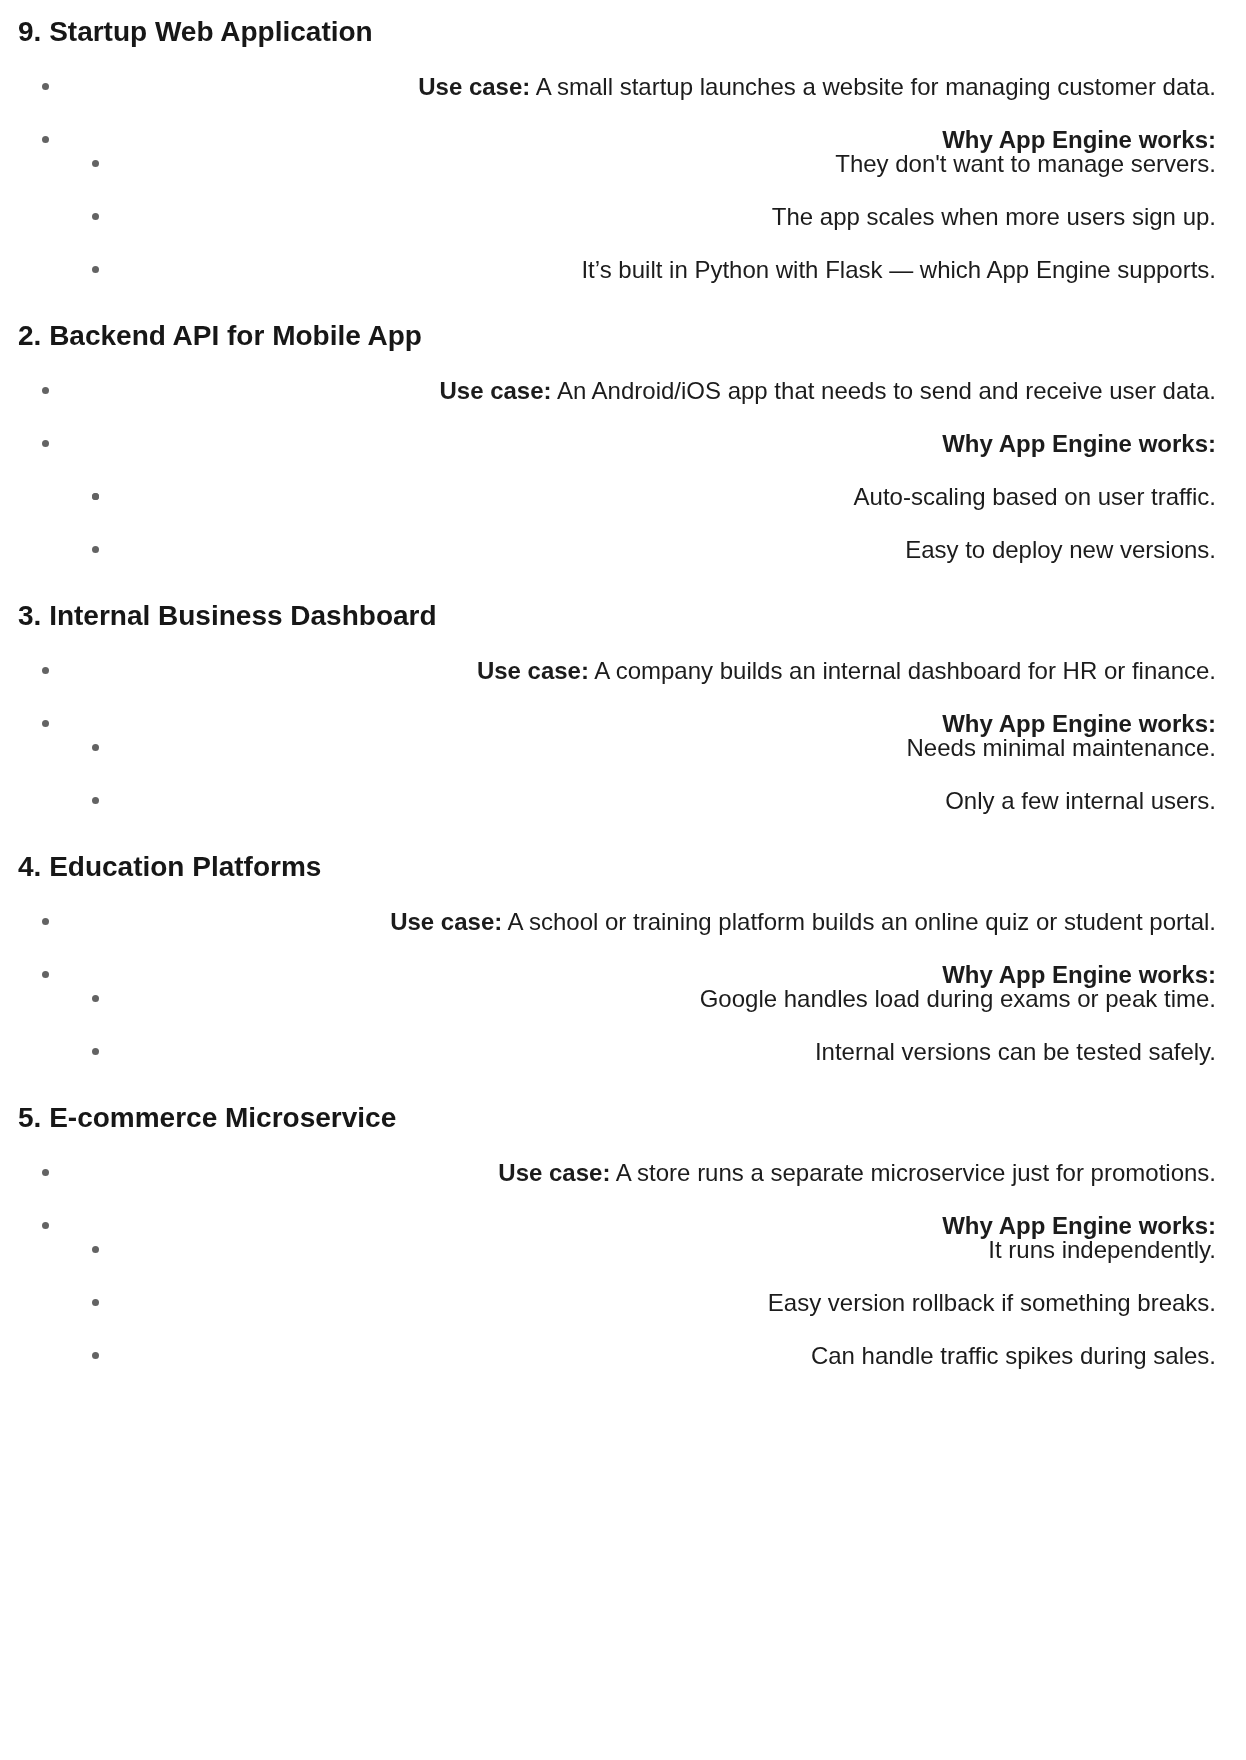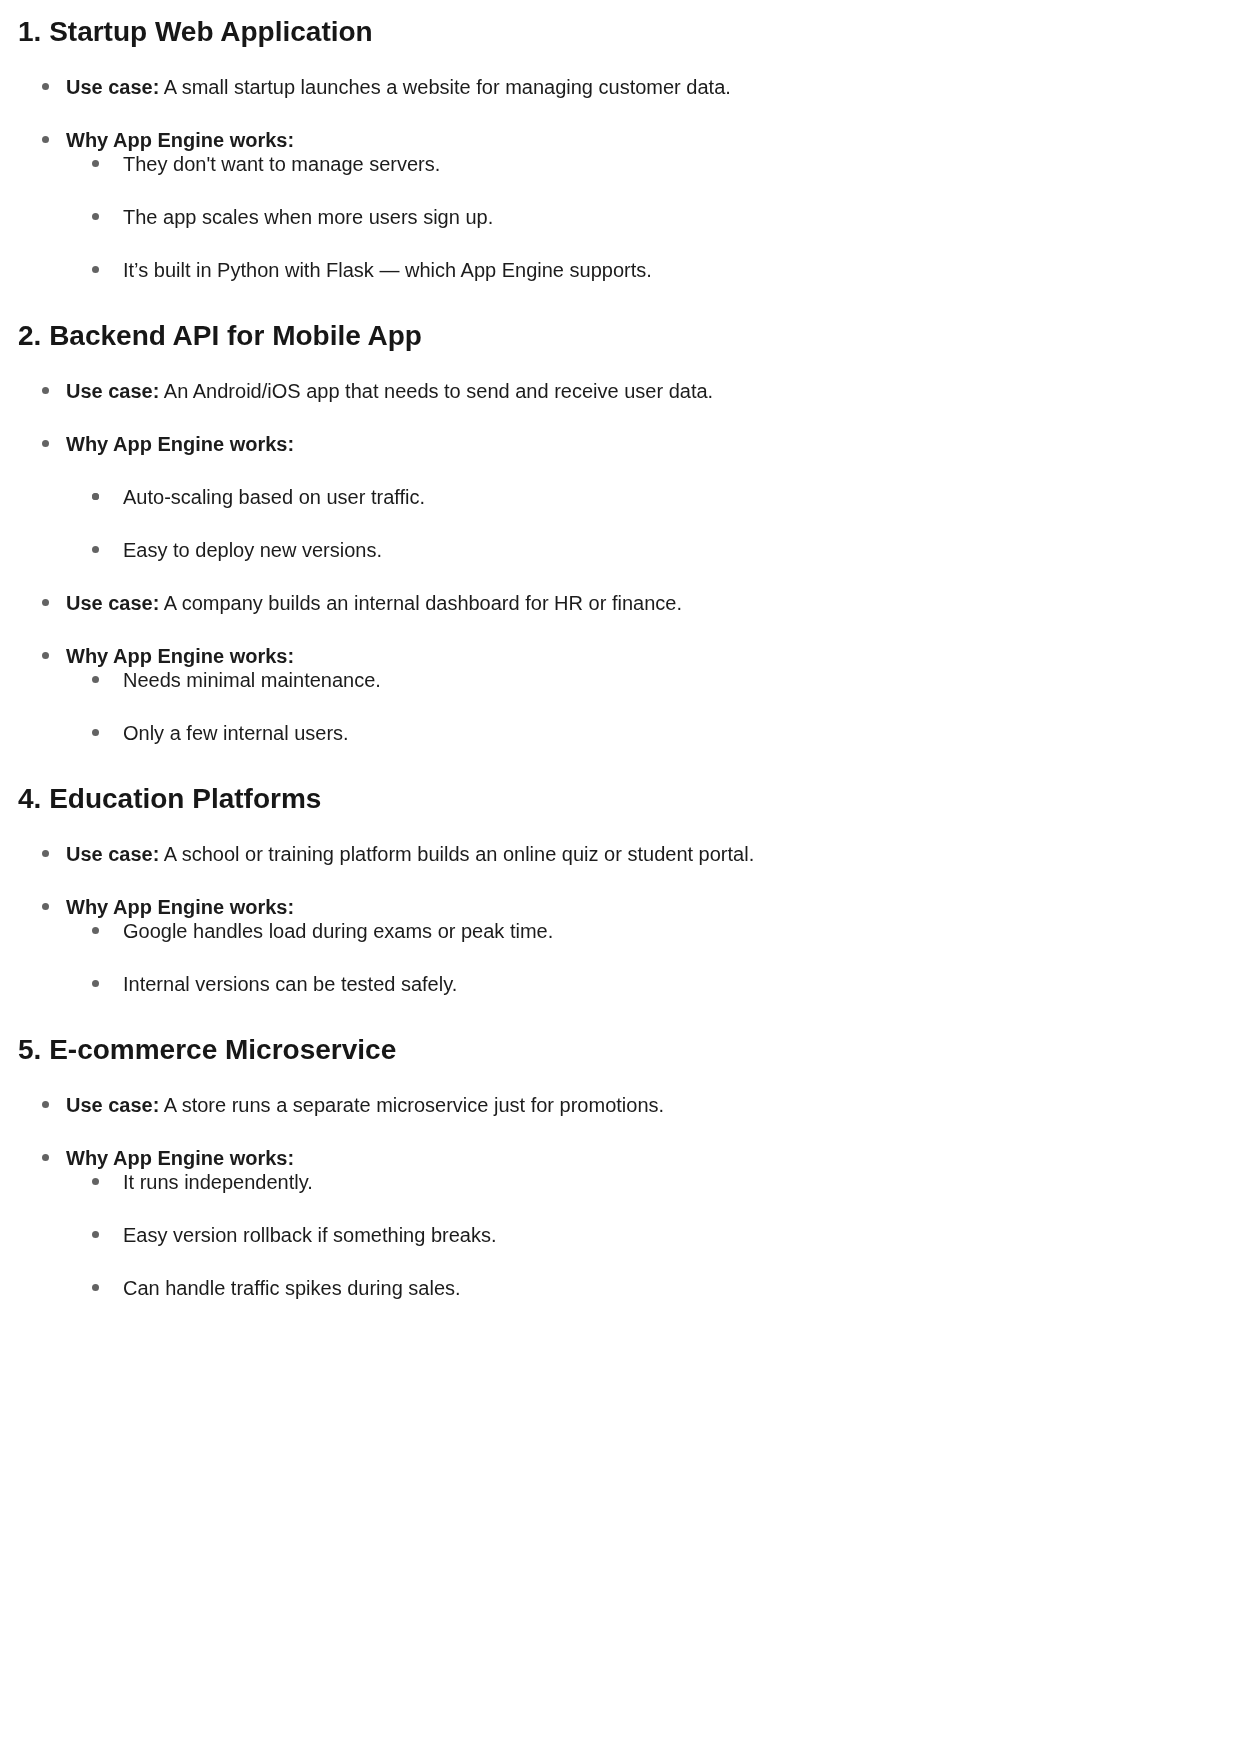--- a/index.html
+++ b/index.html
@@ -31,23 +31,24 @@
   ul {
     list-style: none;
     margin: 0;
     padding: 0;
   }
   ul.lvl1 {
     padding-left: 48px;
   }
   li {
     position: relative;
-    font-size: 20px;
+    font-size: 24px;
     line-height: 24px;
     margin-bottom: 29px;
+    text-align: right;
   }
   ul.lvl1 > li:last-child {
     margin-bottom: 0;
   }
   ul.lvl2 {
     padding-left: 57px;
   }
   .dot {
     position: absolute;
     top: 8px;
@@ -58,21 +59,21 @@
   }
   ul.lvl1 > li > .dot { left: -24px; }
   ul.lvl2 > li > .dot { left: -31px; }
   .b { font-weight: 700; }
 </style>
 </head>
 <body>
 
 <div class="doc" id="doc">
   <section class="usecase-section">
-    <h2 class="section-heading">1. Startup Web Application</h2>
+    <h2 class="section-heading">9. Startup Web Application</h2>
     <ul class="lvl1">
       <li>
         <span class="dot"></span>
         <span class="b">Use case:</span><span> A small startup launches a website for managing customer data.</span>
       </li>
       <li>
         <span class="dot"></span>
         <span class="b">Why App Engine works:</span>
         <ul class="lvl2">
           <li>
@@ -113,20 +114,21 @@
           <li>
             <span class="dot"></span>
             <span>Easy to deploy new versions.</span>
           </li>
         </ul>
       </li>
     </ul>
   </section>
 
   <section class="usecase-section">
+    <h2 class="section-heading">3. Internal Business Dashboard</h2>
     <ul class="lvl1">
       <li>
         <span class="dot"></span>
         <span class="b">Use case:</span><span> A company builds an internal dashboard for HR or finance.</span>
       </li>
       <li>
         <span class="dot"></span>
         <span class="b">Why App Engine works:</span>
         <ul class="lvl2">
           <li>

